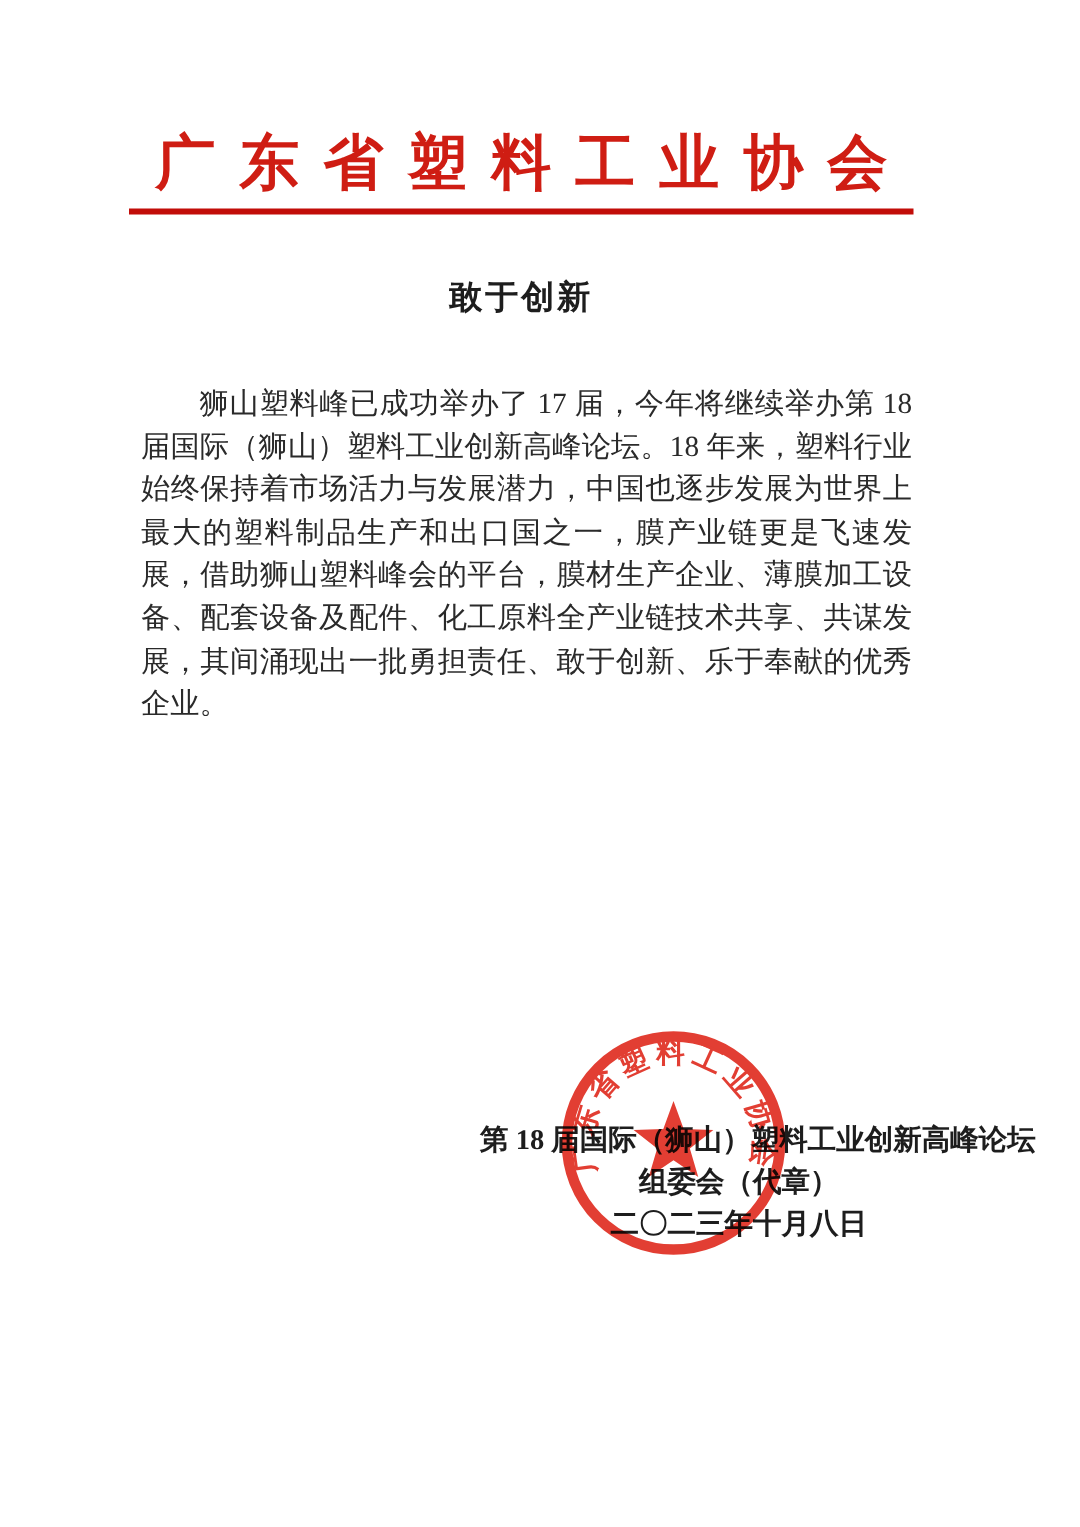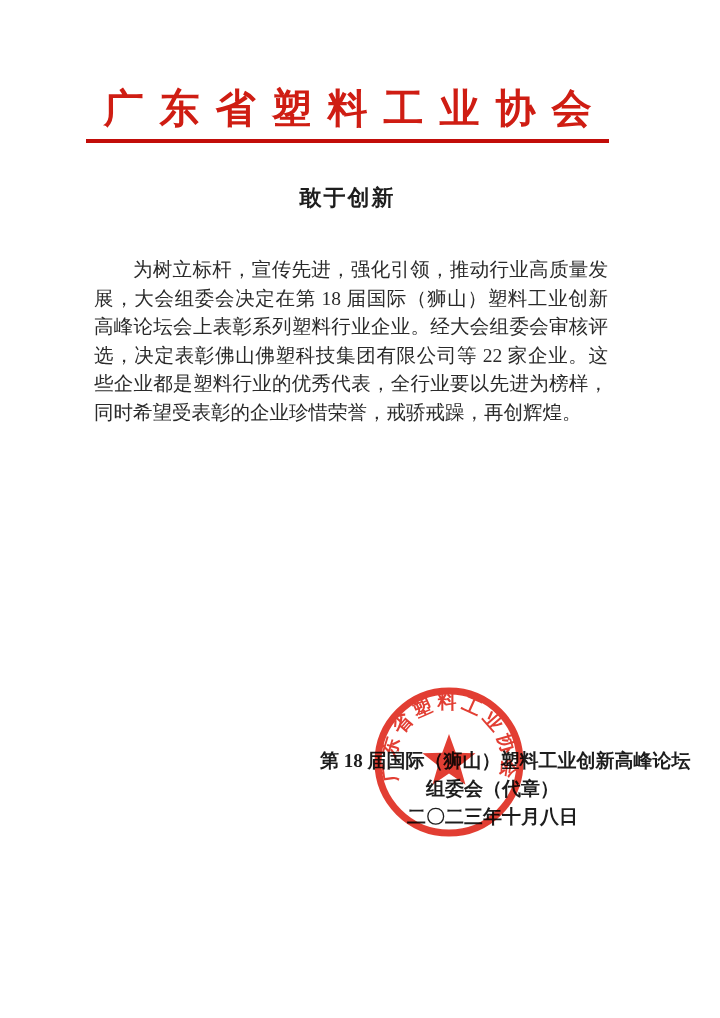--- a/index.html
+++ b/index.html
@@ -79,21 +79,21 @@
 <div class="page">
 
   <div class="letterhead">
     <h1 class="org-name">广东省塑料工业协会</h1>
     <div class="red-rule"></div>
   </div>
 
   <h2 class="notice-title">敢于创新</h2>
 
   <div class="body-text">
-    <p>为树立标杆，宣传先进，强化引领，推动行业高质量发展，大会组委会决定在第 18 届国际（狮山）塑料工业创新高峰论坛会上表彰系列塑料行业企业。经大会组委会审核评选，决定表彰佛山佛塑科技集团有限公司等 22 家企业。这些企业都是塑料行业的优秀代表，全行业要以先进为榜样，同时希望受表彰的企业珍惜荣誉，戒骄戒躁，再创辉煌。</p>
+    <p>狮山塑料峰已成功举办了 17 届，今年将继续举办第 18 届国际（狮山）塑料工业创新高峰论坛。18 年来，塑料行业始终保持着市场活力与发展潜力，中国也逐步发展为世界上最大的塑料制品生产和出口国之一，膜产业链更是飞速发展，借助狮山塑料峰会的平台，膜材生产企业、薄膜加工设备、配套设备及配件、化工原料全产业链技术共享、共谋发展，其间涌现出一批勇担责任、敢于创新、乐于奉献的优秀企业。</p>
   </div>
 
   <div class="signature">
     <div class="sig-line">第 18 届国际（狮山）塑料工业创新高峰论坛</div>
     <div class="sig-line">组委会（代章）</div>
     <div class="sig-line">二〇二三年十月八日</div>
   </div>
 
   <svg class="seal" viewBox="0 0 156 156" xmlns="http://www.w3.org/2000/svg">
     <defs>

